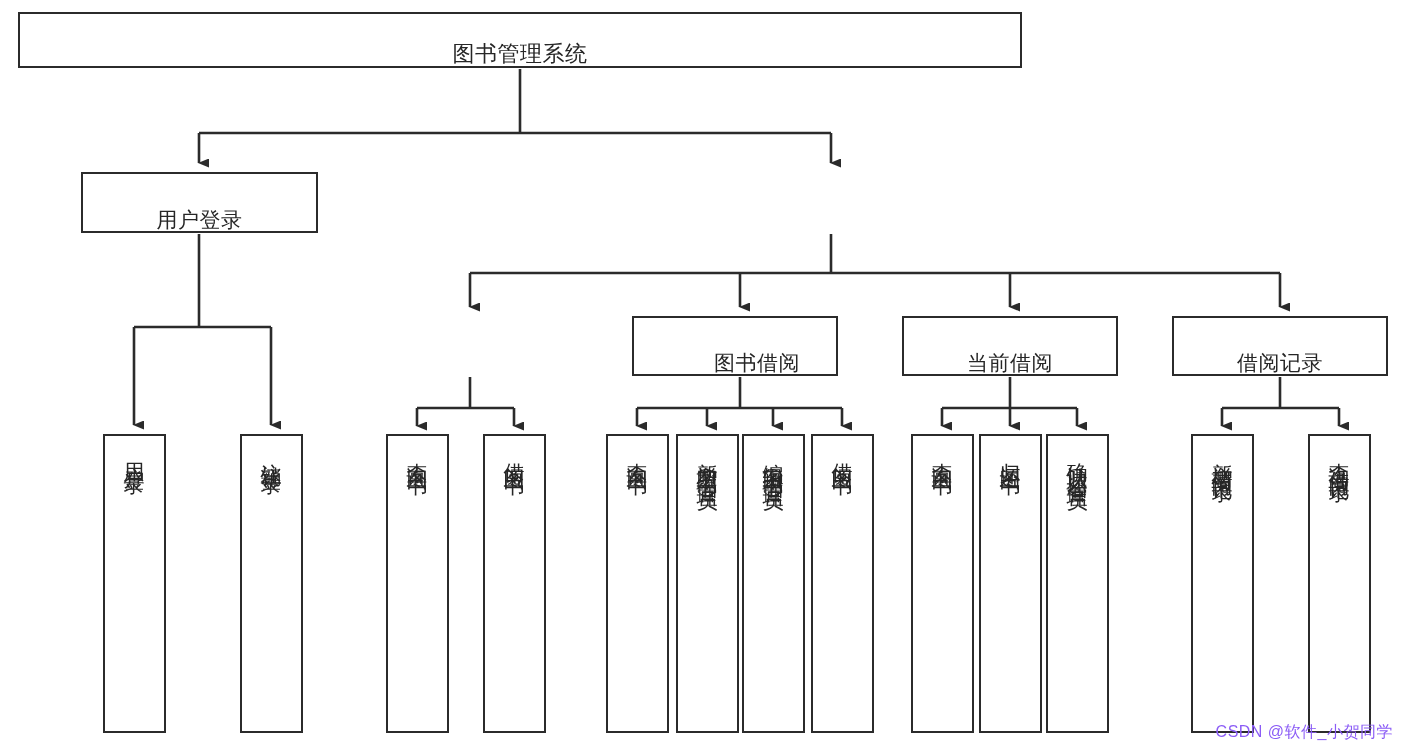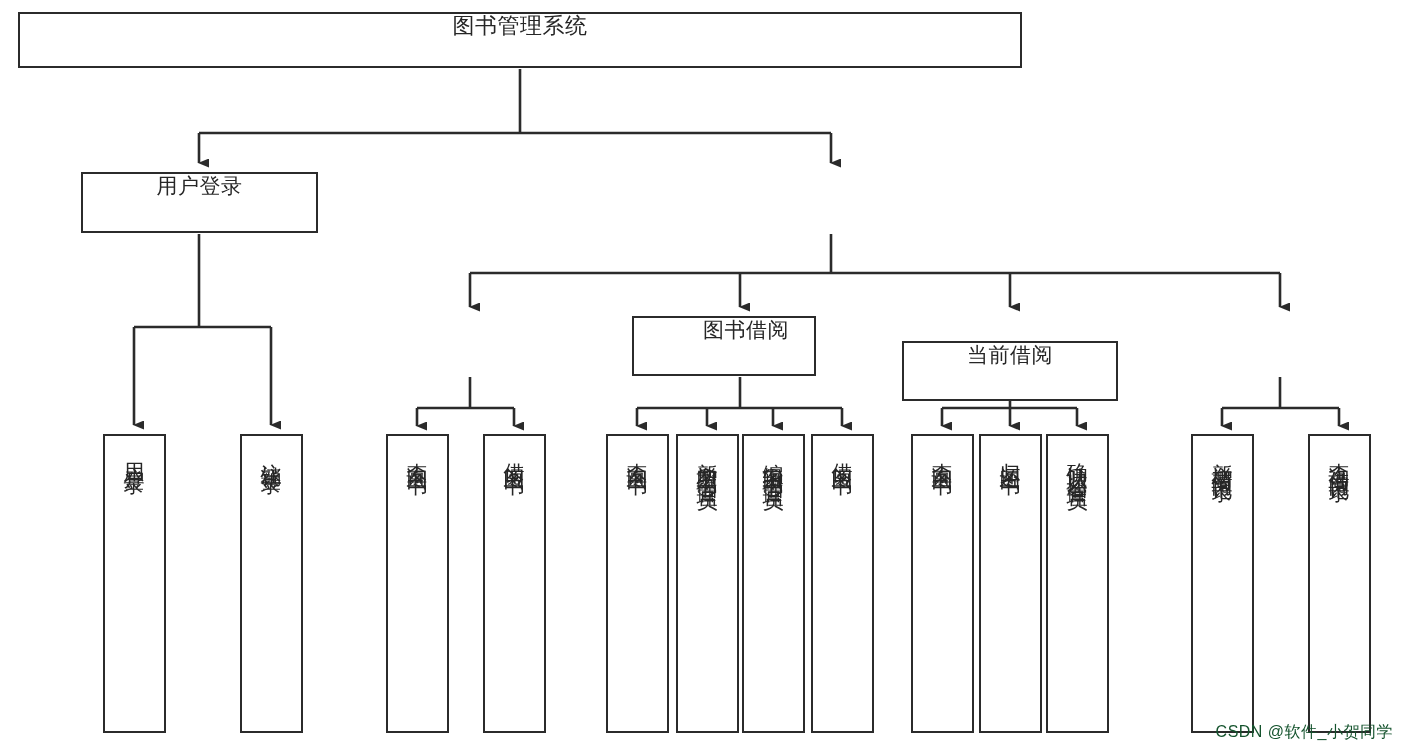--- a/index.html
+++ b/index.html
@@ -25,21 +25,21 @@
     left: 0;
     width: 1405px;
     height: 747px;
   }
   .node-box {
     position: absolute;
     box-sizing: border-box;
     border: 2px solid #2b2b2b;
     background: #ffffff;
     display: flex;
-    align-items: flex-start;
+    align-items: flex-end;
     justify-content: center;
   }
   .node-label-h {
     font-size: 21px;
     color: #262626;
     line-height: 1.1;
     white-space: nowrap;
     letter-spacing: 0.5px;
   }
   .node-box.root .node-label-h { font-size: 22px; }
@@ -58,21 +58,21 @@
     color: #262626;
     letter-spacing: 4px;
     line-height: 1;
     white-space: nowrap;
   }
   .watermark {
     position: absolute;
     right: 12px;
     bottom: 4px;
     font-size: 16px;
-    color: #14532d;
+    color: #8b5cf6;
     white-space: nowrap;
     letter-spacing: 0.5px;
   }
 </style>
 </head>
 <body>
 
 <div id="diagram-root">
 
   <svg class="diagram-canvas" viewBox="0 0 1405 747" xmlns="http://www.w3.org/2000/svg">
@@ -140,28 +140,31 @@
   <div class="node-box root" style="left:18px; top:12px; width:1004px; height:56px;">
     <span class="node-label-h">图书管理系统</span>
   </div>
 
   <div class="node-box level2" style="left:81px; top:172px; width:237px; height:61px;">
     <span class="node-label-h">用户登录</span>
   </div>
 
 
 
-  <div class="node-box level3" style="left:632px; top:316px; width:184px; height:60px;padding-left:44px;">
+  <div class="node-box level3" style="left:632px; top:316px; width:206px; height:60px;padding-left:44px;">
     <span class="node-label-h">图书借阅</span>
   </div>
 
-  <div class="node-box level3" style="left:902px; top:316px; width:216px; height:60px;margin-top:25px;">
+  <div class="node-box level3" style="left:902px; top:316px; width:216px; height:60px;">
     <span class="node-label-h">当前借阅</span>
   </div>
 
+  <div class="node-box level3" style="left:1172px; top:316px; width:216px; height:60px;">
+    <span class="node-label-h">借阅记录</span>
+  </div>
 
   <div class="node-box leaf" style="left:103px; top:434px; width:63px; height:299px;">
     <span class="node-label-v">用户登录</span>
   </div>
 
   <div class="node-box leaf" style="left:240px; top:434px; width:63px; height:299px;">
     <span class="node-label-v">注销登录</span>
   </div>
 
   <div class="node-box leaf" style="left:386px; top:434px; width:63px; height:299px;">

